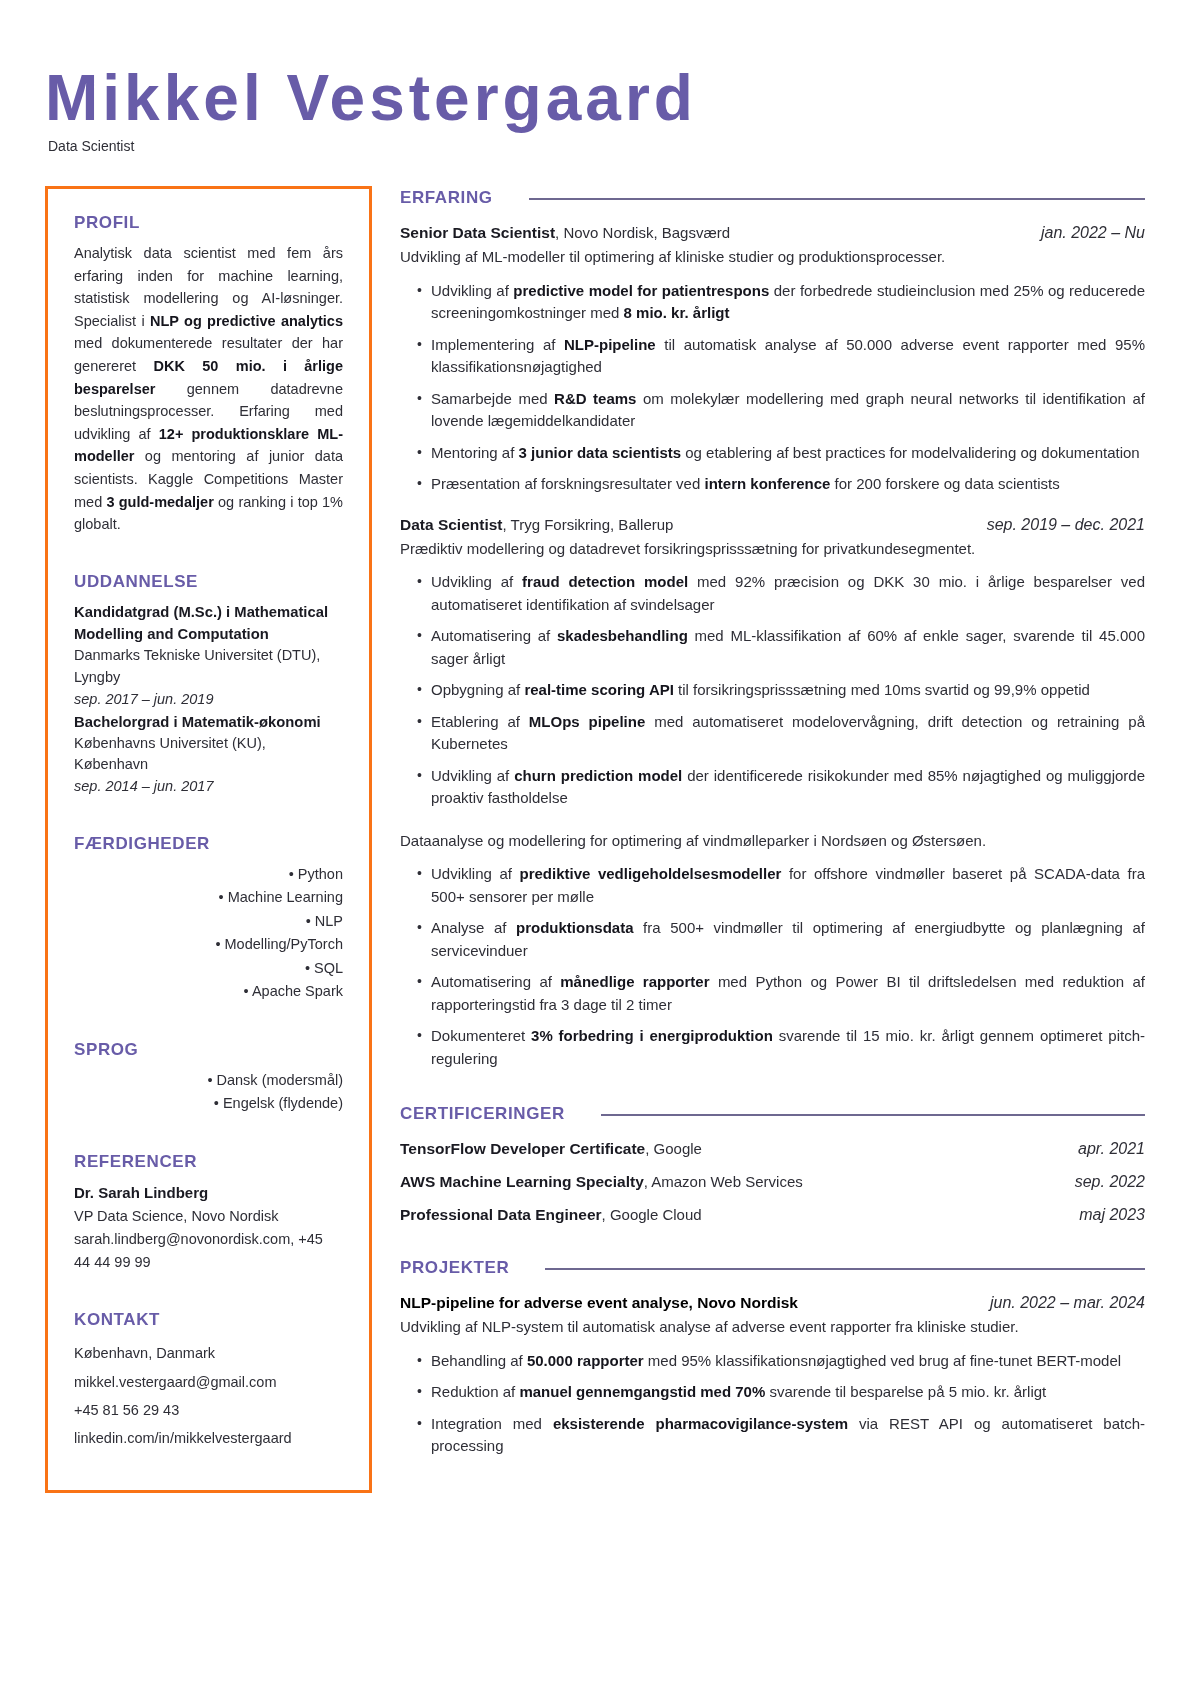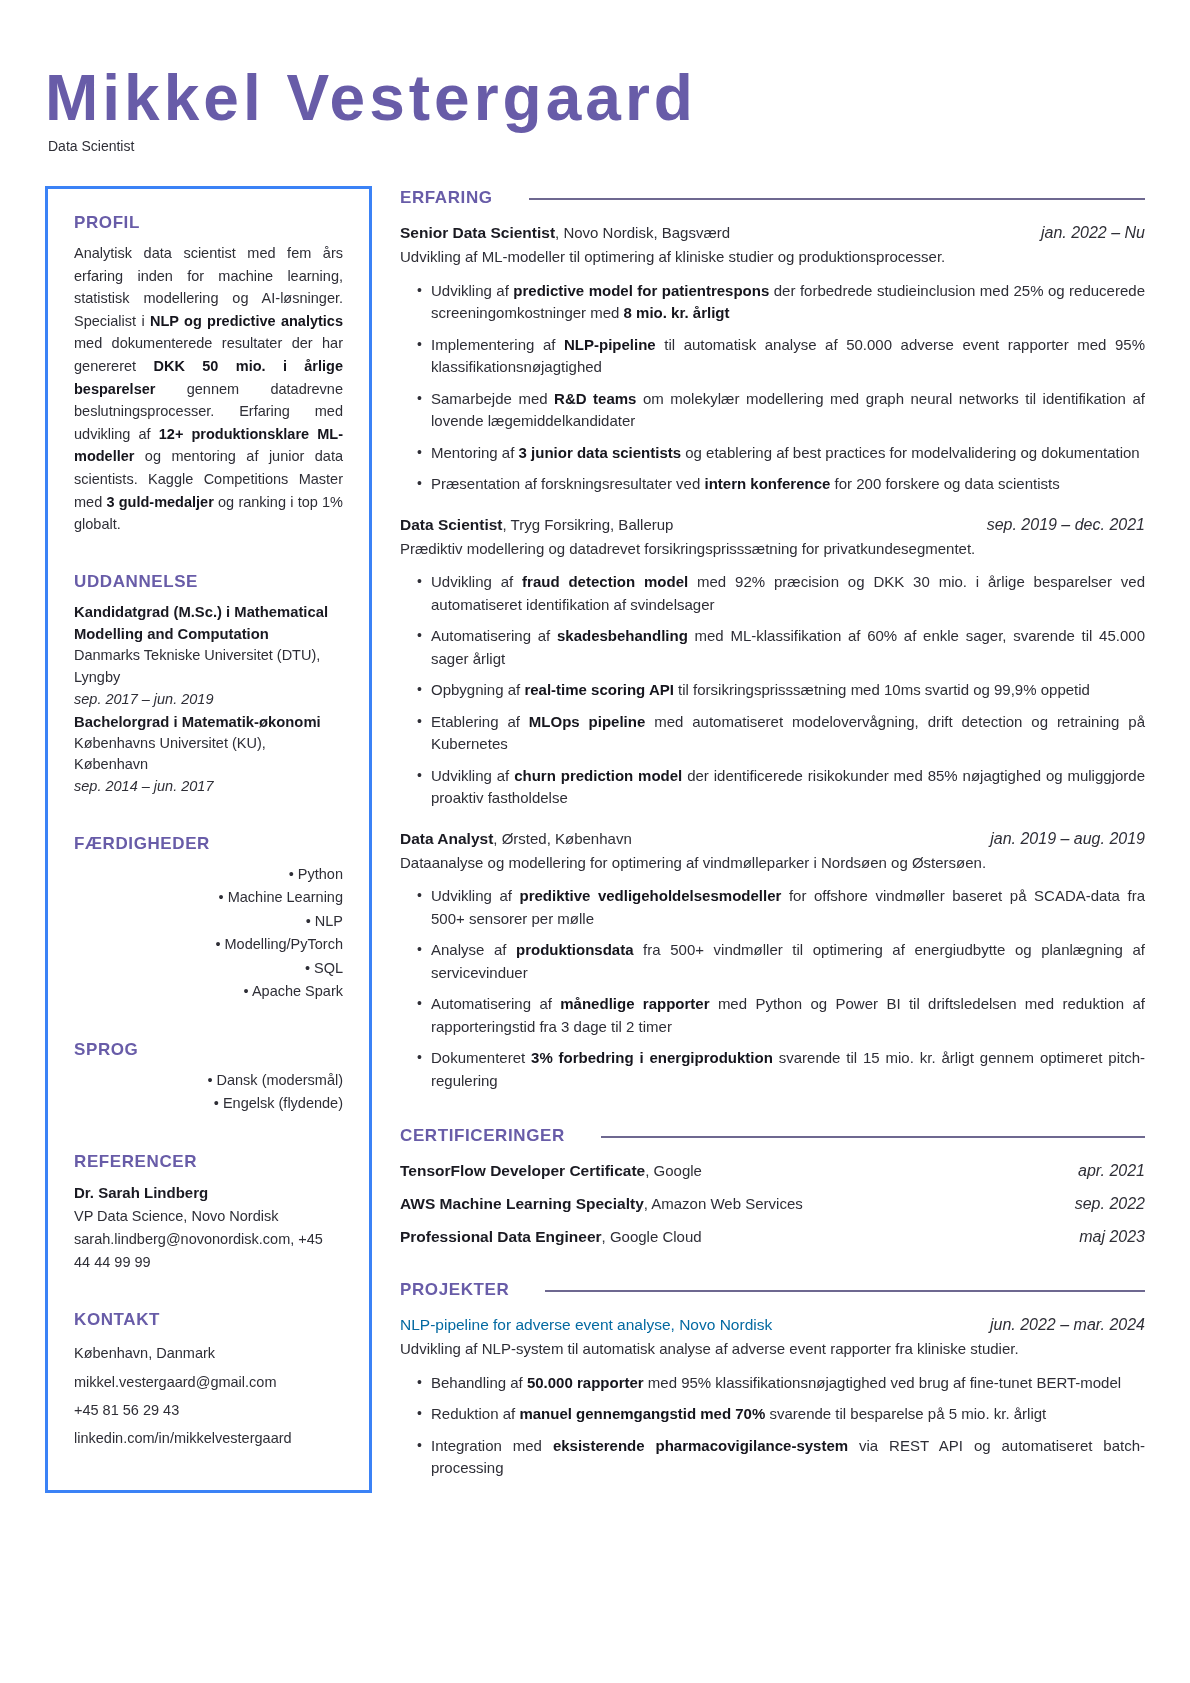--- a/index.html
+++ b/index.html
@@ -28,21 +28,21 @@
     color: #2e2e36;
   }
 
   
   .columns { display: flex; align-items: flex-start; gap: 28px; margin-top: 32px; }
 
   
   .sidebar {
     width: 327px;
     flex: 0 0 327px;
-    border: 3px solid #3b82f6;
+    border: 3px solid #f97316;
     padding: 24px 26px 38px 26px;
   }
   .side-section { margin-bottom: 36px; }
   .side-section:last-child { margin-bottom: 0; }
   .side-head {
     margin: 0 0 9px 0;
     font-size: 17px;
     font-weight: bold;
     letter-spacing: 0.6px;
     color: #685CA8;
@@ -97,21 +97,21 @@
     top: 0;
     font-size: 14px;
   }
   .bseg { font-weight: bold; color: #15151d; }
 
   .cert-row { margin-bottom: 15px; }
   .cert-row:last-child { margin-bottom: 4px; }
   .cert-name { font-weight: bold; color: #1a1a22; font-size: 15.5px; }
   .cert-org { font-size: 15px; }
 
-  .project-title { font-weight: normal; color: #0369a1; font-size: 15.5px; }
+  .project-title { font-weight: bold; color: #000000; font-size: 15.5px; }
 </style>
 </head>
 <body>
 
 <div class="page">
 
   <header>
     <h1 class="name">Mikkel Vestergaard</h1>
     <div class="subtitle">Data Scientist</div>
   </header>
@@ -208,24 +208,20 @@
           <ul class="bullets">
             <li><span>Udvikling af </span><span class="bseg">fraud detection model</span><span> med 92% præcision og DKK 30 mio. i årlige besparelser ved automatiseret identifikation af svindelsager</span></li>
             <li><span>Automatisering af </span><span class="bseg">skadesbehandling</span><span> med ML-klassifikation af 60% af enkle sager, svarende til 45.000 sager årligt</span></li>
             <li><span>Opbygning af </span><span class="bseg">real-time scoring API</span><span> til forsikringsprisssætning med 10ms svartid og 99,9% oppetid</span></li>
             <li><span>Etablering af </span><span class="bseg">MLOps pipeline</span><span> med automatiseret modelovervågning, drift detection og retraining på Kubernetes</span></li>
             <li><span>Udvikling af </span><span class="bseg">churn prediction model</span><span> der identificerede risikokunder med 85% nøjagtighed og muliggjorde proaktiv fastholdelse</span></li>
           </ul>
         </div>
 
         <div class="job">
-          <div class="row-split">
-            <div><span class="job-title">Data Analyst</span><span class="job-suffix">, Ørsted, København</span></div>
-            <div class="date">jan. 2019 – aug. 2019</div>
-          </div>
           <div class="job-summary">Dataanalyse og modellering for optimering af vindmølleparker i Nordsøen og Østersøen.</div>
           <ul class="bullets">
             <li><span>Udvikling af </span><span class="bseg">prediktive vedligeholdelsesmodeller</span><span> for offshore vindmøller baseret på SCADA-data fra 500+ sensorer per mølle</span></li>
             <li><span>Analyse af </span><span class="bseg">produktionsdata</span><span> fra 500+ vindmøller til optimering af energiudbytte og planlægning af servicevinduer</span></li>
             <li><span>Automatisering af </span><span class="bseg">månedlige rapporter</span><span> med Python og Power BI til driftsledelsen med reduktion af rapporteringstid fra 3 dage til 2 timer</span></li>
             <li><span>Dokumenteret </span><span class="bseg">3% forbedring i energiproduktion</span><span> svarende til 15 mio. kr. årligt gennem optimeret pitch-regulering</span></li>
           </ul>
         </div>
       </section>
 

